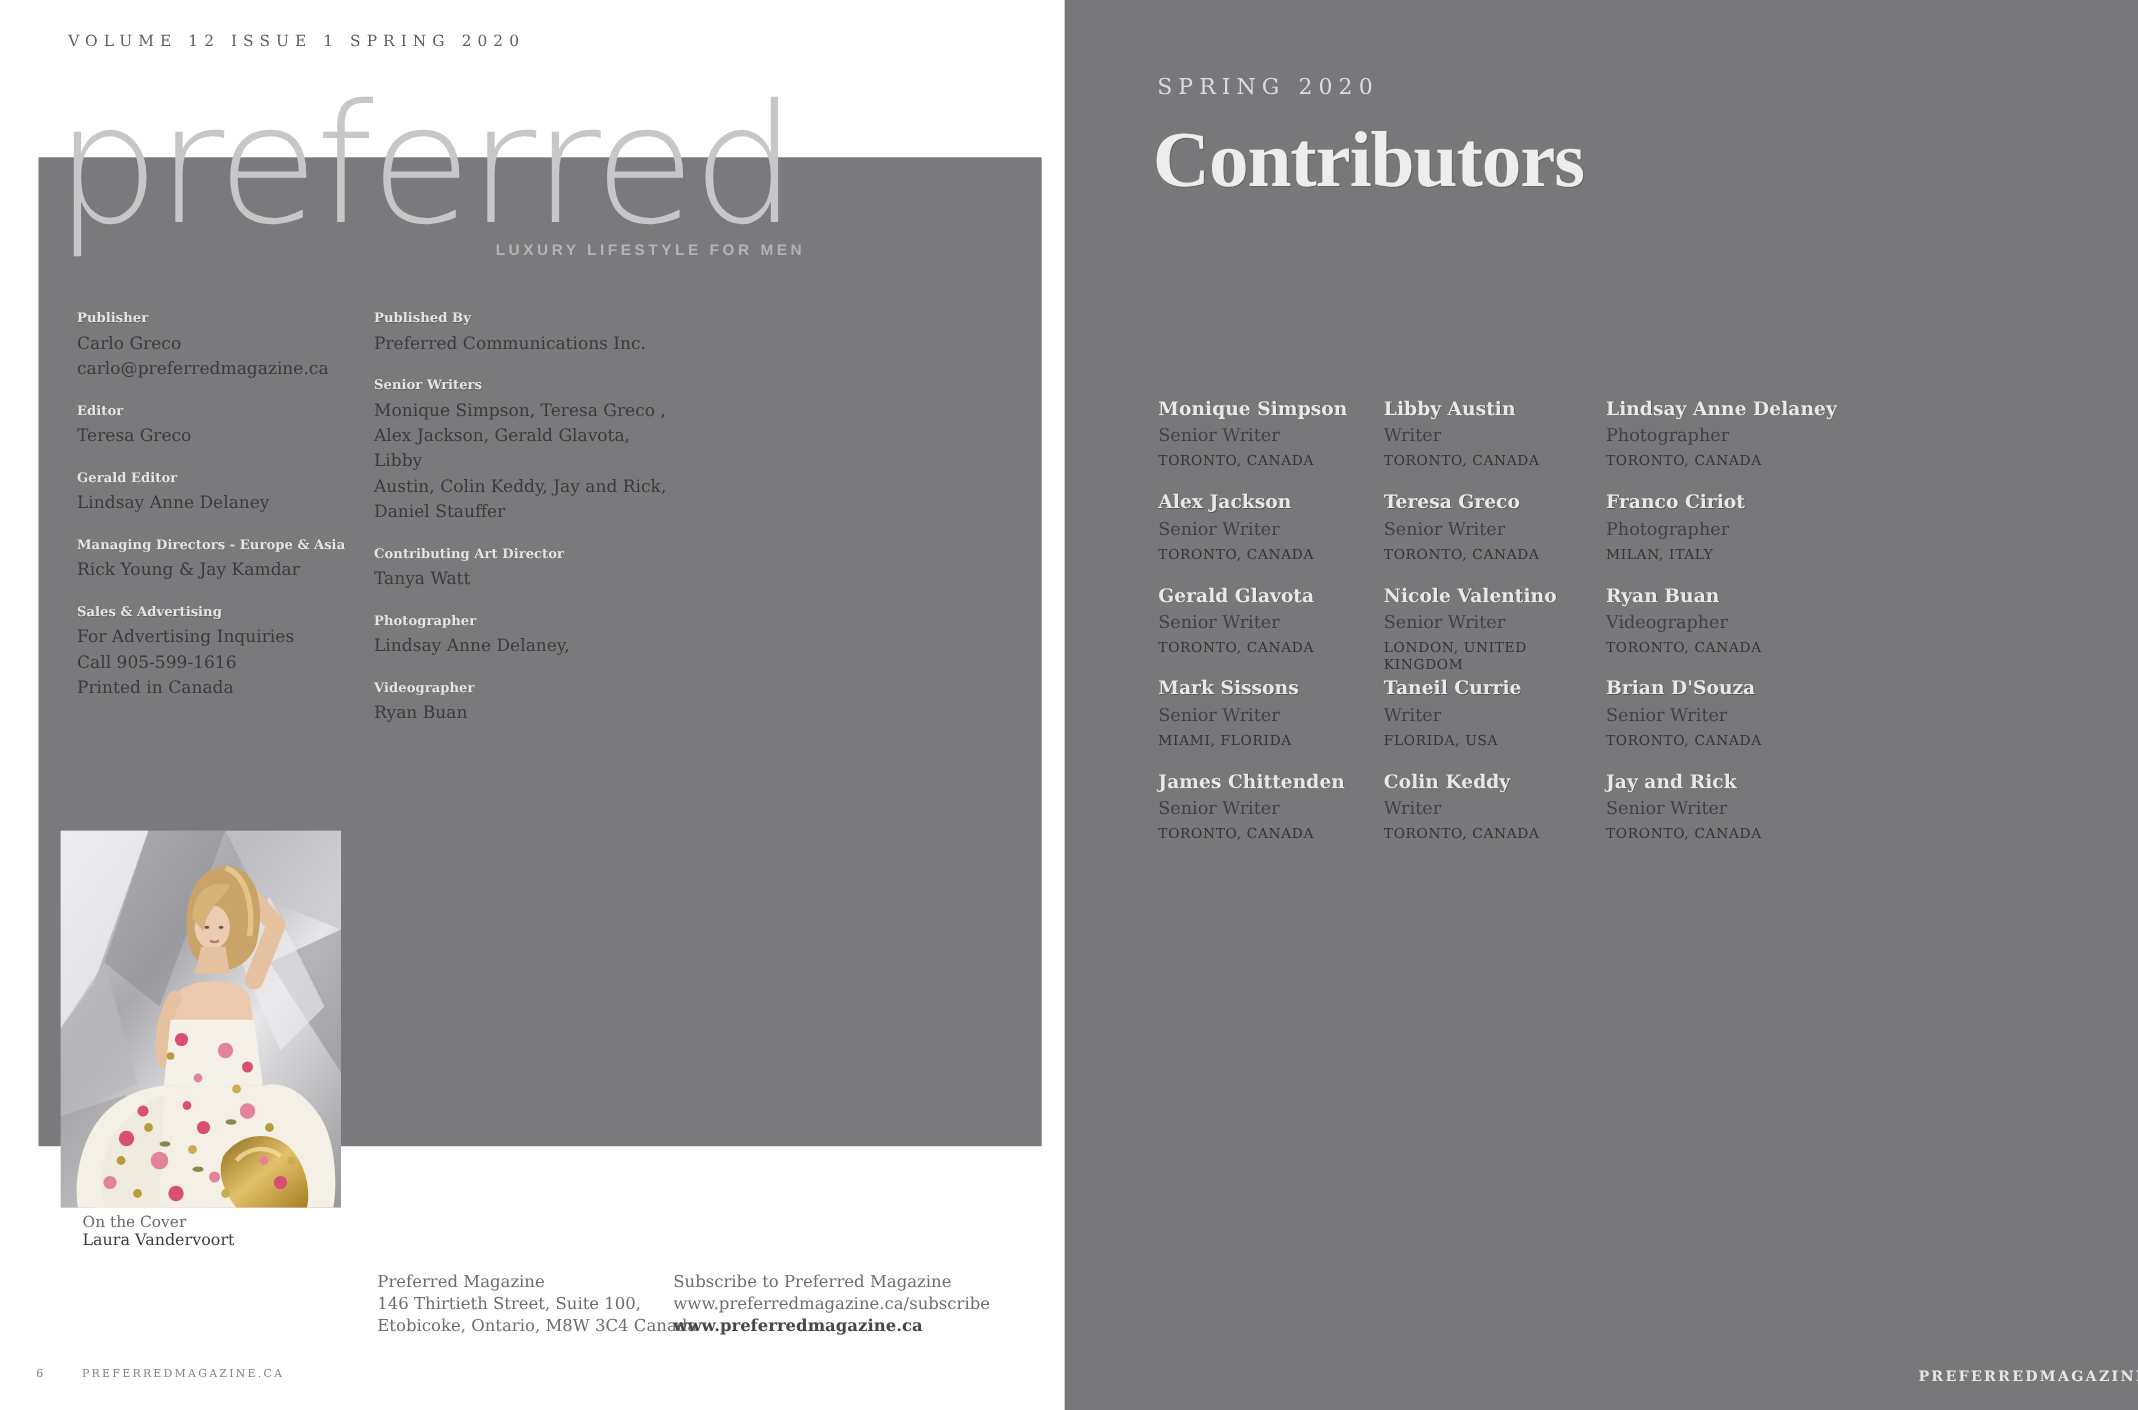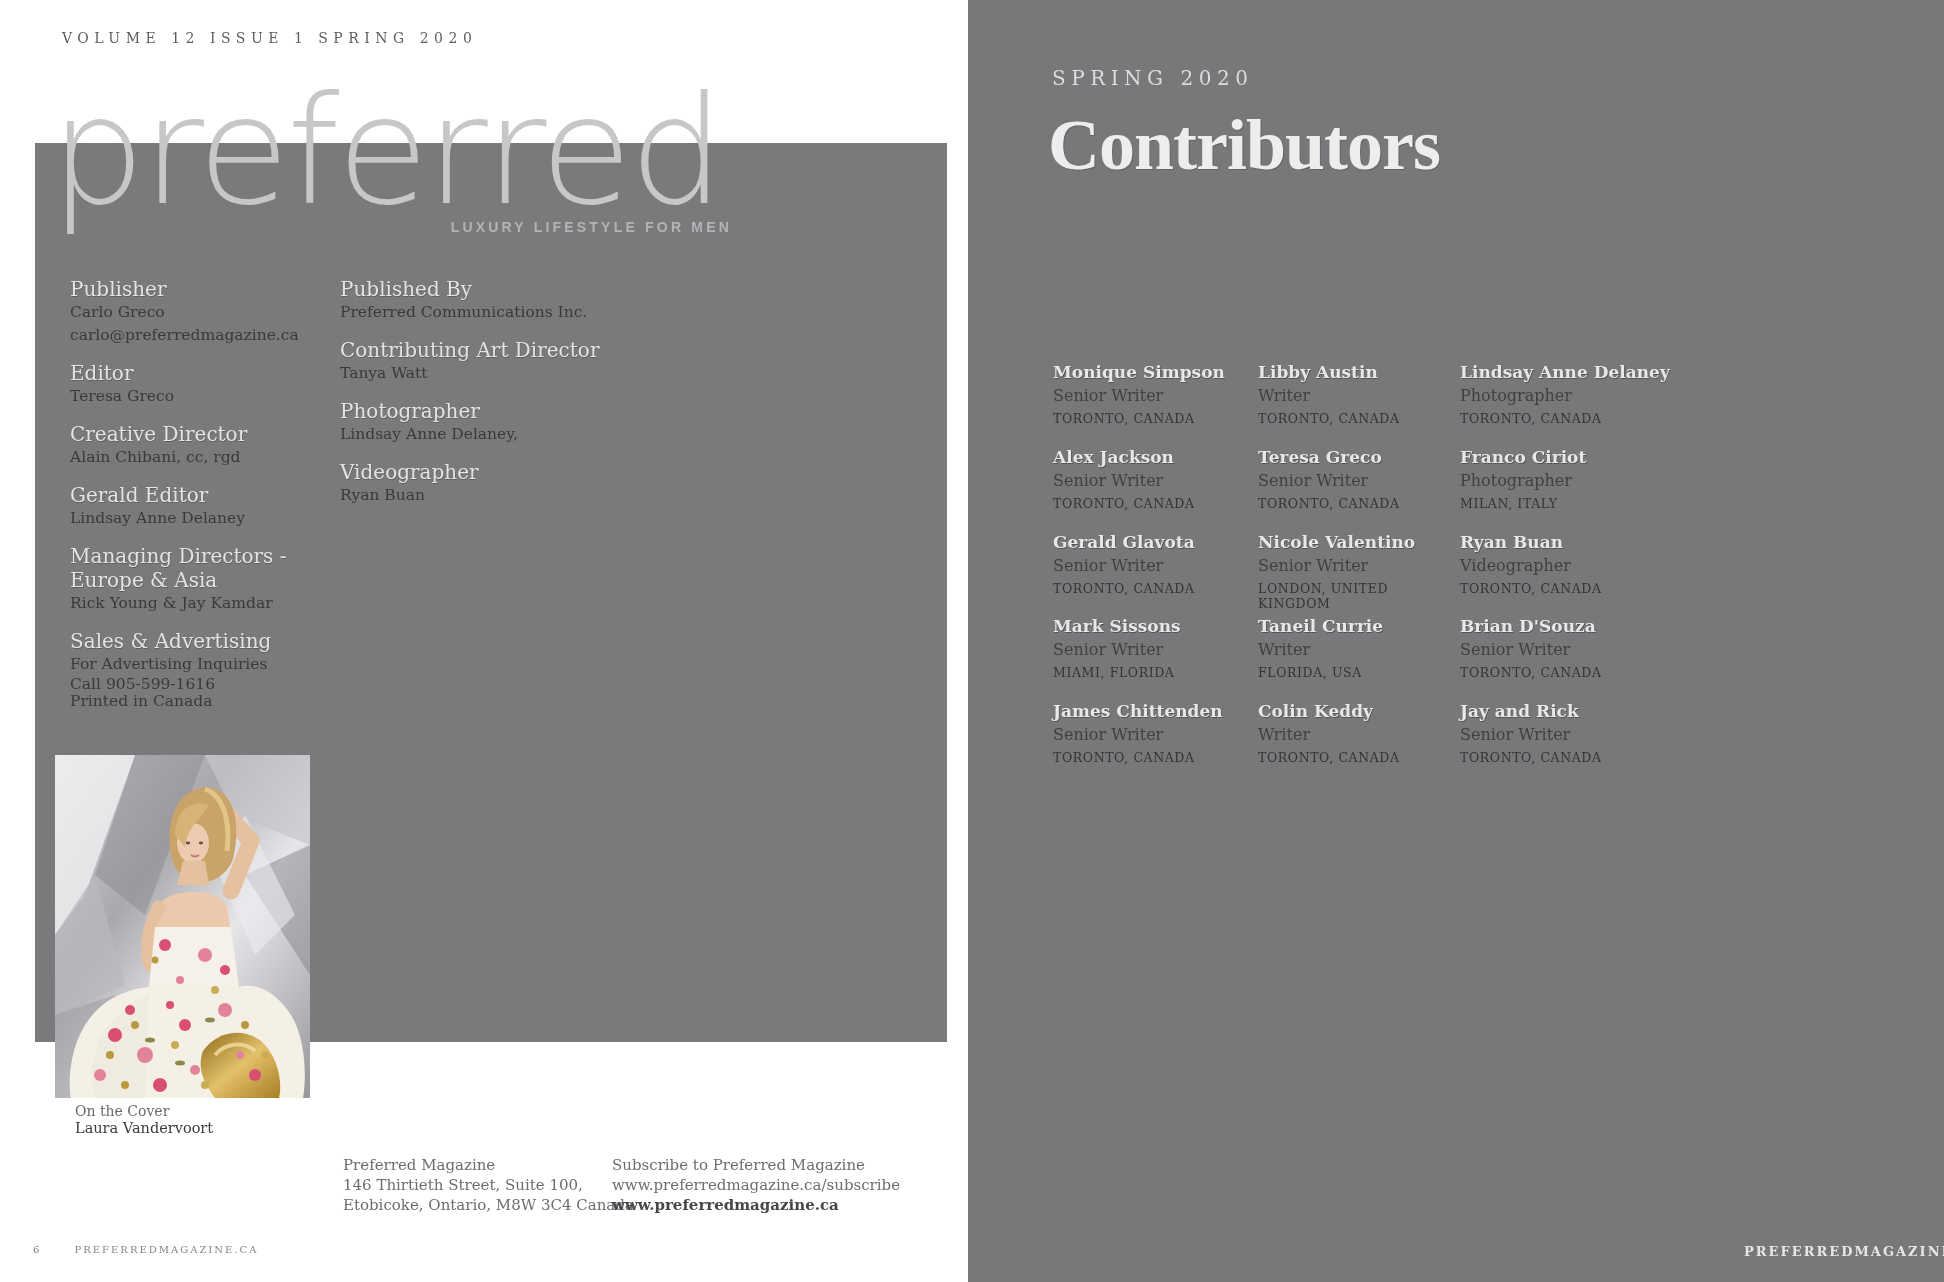--- a/index.html
+++ b/index.html
@@ -18,21 +18,21 @@
 
   .wordmark { position:absolute; left:50px; top:76px; font-family:"DejaVu Sans", sans-serif;
               font-weight:200; font-size:150px; line-height:150px; letter-spacing:-3px;
               color:#c7c7c9; white-space:nowrap; }
   .tagline { position:absolute; left:420px; top:219px; width:312px; text-align:right;
              font-family:"Liberation Sans", sans-serif; font-weight:bold; font-size:14px;
              letter-spacing:3.2px; color:#b3b3b6; white-space:nowrap; }
 
   .m-col { position:absolute; top:277px; width:270px; }
   .m-section { margin-bottom:14px; }
-  .m-heading { font-size:20px; font-weight:normal; color:#e5e4e4; line-height:24px;
+  .m-heading { font-size:12px; font-weight:bold; color:#e5e4e4; line-height:24px;
                text-shadow:0.5px 0.5px 0 rgba(45,45,48,0.35); }
   .m-line { font-size:15.5px; color:#3a3a3c; line-height:23px; }
   
   .m-col[data-name="masthead-column-1"] .m-section:nth-child(6) .m-line:nth-child(n+3) { line-height:17px; }
 
   .cover-wrap { position:absolute; left:55px; top:755px; width:255px; height:343px; }
   .cover-wrap svg { display:block; width:255px; height:343px; }
 
   .cover-caption { position:absolute; left:75px; top:1103px; }
   .cover-caption .label { font-size:14px; color:#6a6a6e; line-height:17px; }
@@ -87,42 +87,45 @@
         <div class="m-section" data-name="masthead-section">
           <div class="m-heading" data-name="masthead-section-heading">Publisher</div>
           <div class="m-line" data-name="masthead-section-line">Carlo Greco</div>
           <div class="m-line" data-name="masthead-section-line">carlo@preferredmagazine.ca</div>
         </div>
         <div class="m-section" data-name="masthead-section">
           <div class="m-heading" data-name="masthead-section-heading">Editor</div>
           <div class="m-line" data-name="masthead-section-line">Teresa Greco</div>
         </div>
         <div class="m-section" data-name="masthead-section">
-          <div class="m-heading" data-name="masthead-section-heading">Creative Director</div>
-          <div class="m-line" data-name="masthead-section-line">Alain Chibani, cc, rgd</div>
-        </div>
-        <div class="m-section" data-name="masthead-section">
           <div class="m-heading" data-name="masthead-section-heading">Gerald Editor</div>
           <div class="m-line" data-name="masthead-section-line">Lindsay Anne Delaney</div>
         </div>
         <div class="m-section" data-name="masthead-section">
           <div class="m-heading" data-name="masthead-section-heading">Managing Directors - Europe &amp; Asia</div>
           <div class="m-line" data-name="masthead-section-line">Rick Young &amp; Jay Kamdar</div>
         </div>
         <div class="m-section" data-name="masthead-section">
           <div class="m-heading" data-name="masthead-section-heading">Sales &amp; Advertising</div>
           <div class="m-line" data-name="masthead-section-line">For Advertising Inquiries</div>
           <div class="m-line" data-name="masthead-section-line">Call 905-599-1616</div>
           <div class="m-line" data-name="masthead-section-line">Printed in Canada</div>
         </div>
       </div>
     <div id="masthead-col-1" class="m-col" style="left:340px" data-name="masthead-column-2">
         <div class="m-section" data-name="masthead-section">
           <div class="m-heading" data-name="masthead-section-heading">Published By</div>
           <div class="m-line" data-name="masthead-section-line">Preferred Communications Inc.</div>
+        </div>
+        <div class="m-section" data-name="masthead-section">
+          <div class="m-heading" data-name="masthead-section-heading">Senior Writers</div>
+          <div class="m-line" data-name="masthead-section-line">Monique Simpson, Teresa Greco ,</div>
+          <div class="m-line" data-name="masthead-section-line">Alex Jackson, Gerald Glavota, Libby</div>
+          <div class="m-line" data-name="masthead-section-line">Austin, Colin Keddy, Jay and Rick,</div>
+          <div class="m-line" data-name="masthead-section-line">Daniel Stauffer</div>
         </div>
         <div class="m-section" data-name="masthead-section">
           <div class="m-heading" data-name="masthead-section-heading">Contributing Art Director</div>
           <div class="m-line" data-name="masthead-section-line">Tanya Watt</div>
         </div>
         <div class="m-section" data-name="masthead-section">
           <div class="m-heading" data-name="masthead-section-heading">Photographer</div>
           <div class="m-line" data-name="masthead-section-line">Lindsay Anne Delaney,</div>
         </div>
         <div class="m-section" data-name="masthead-section">

